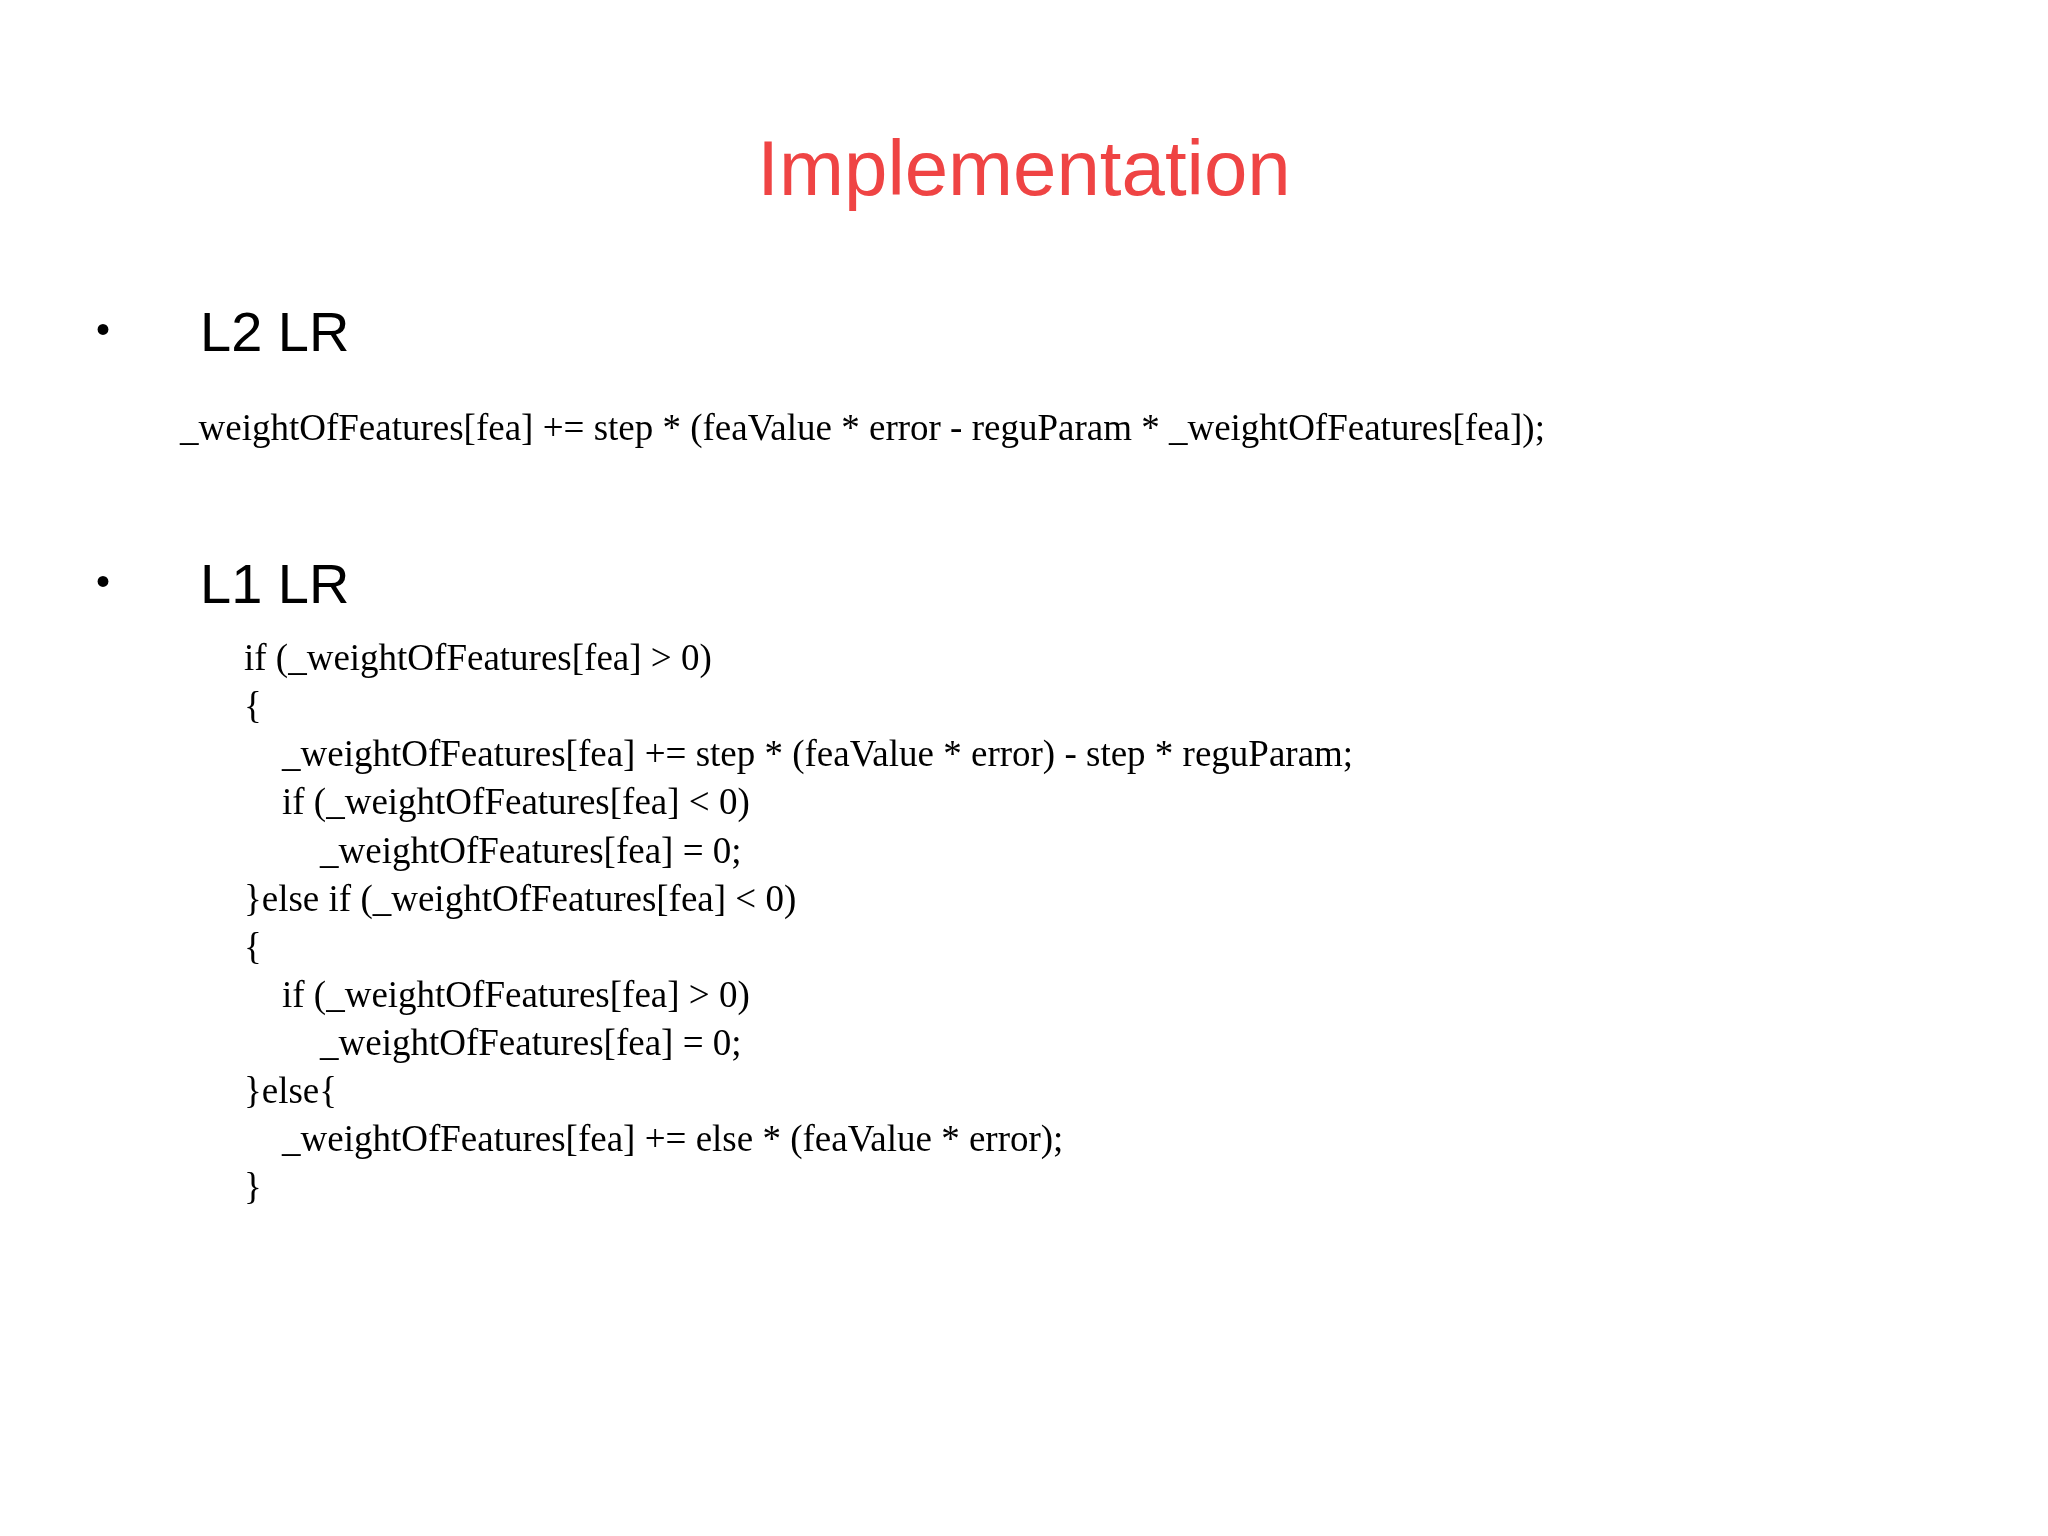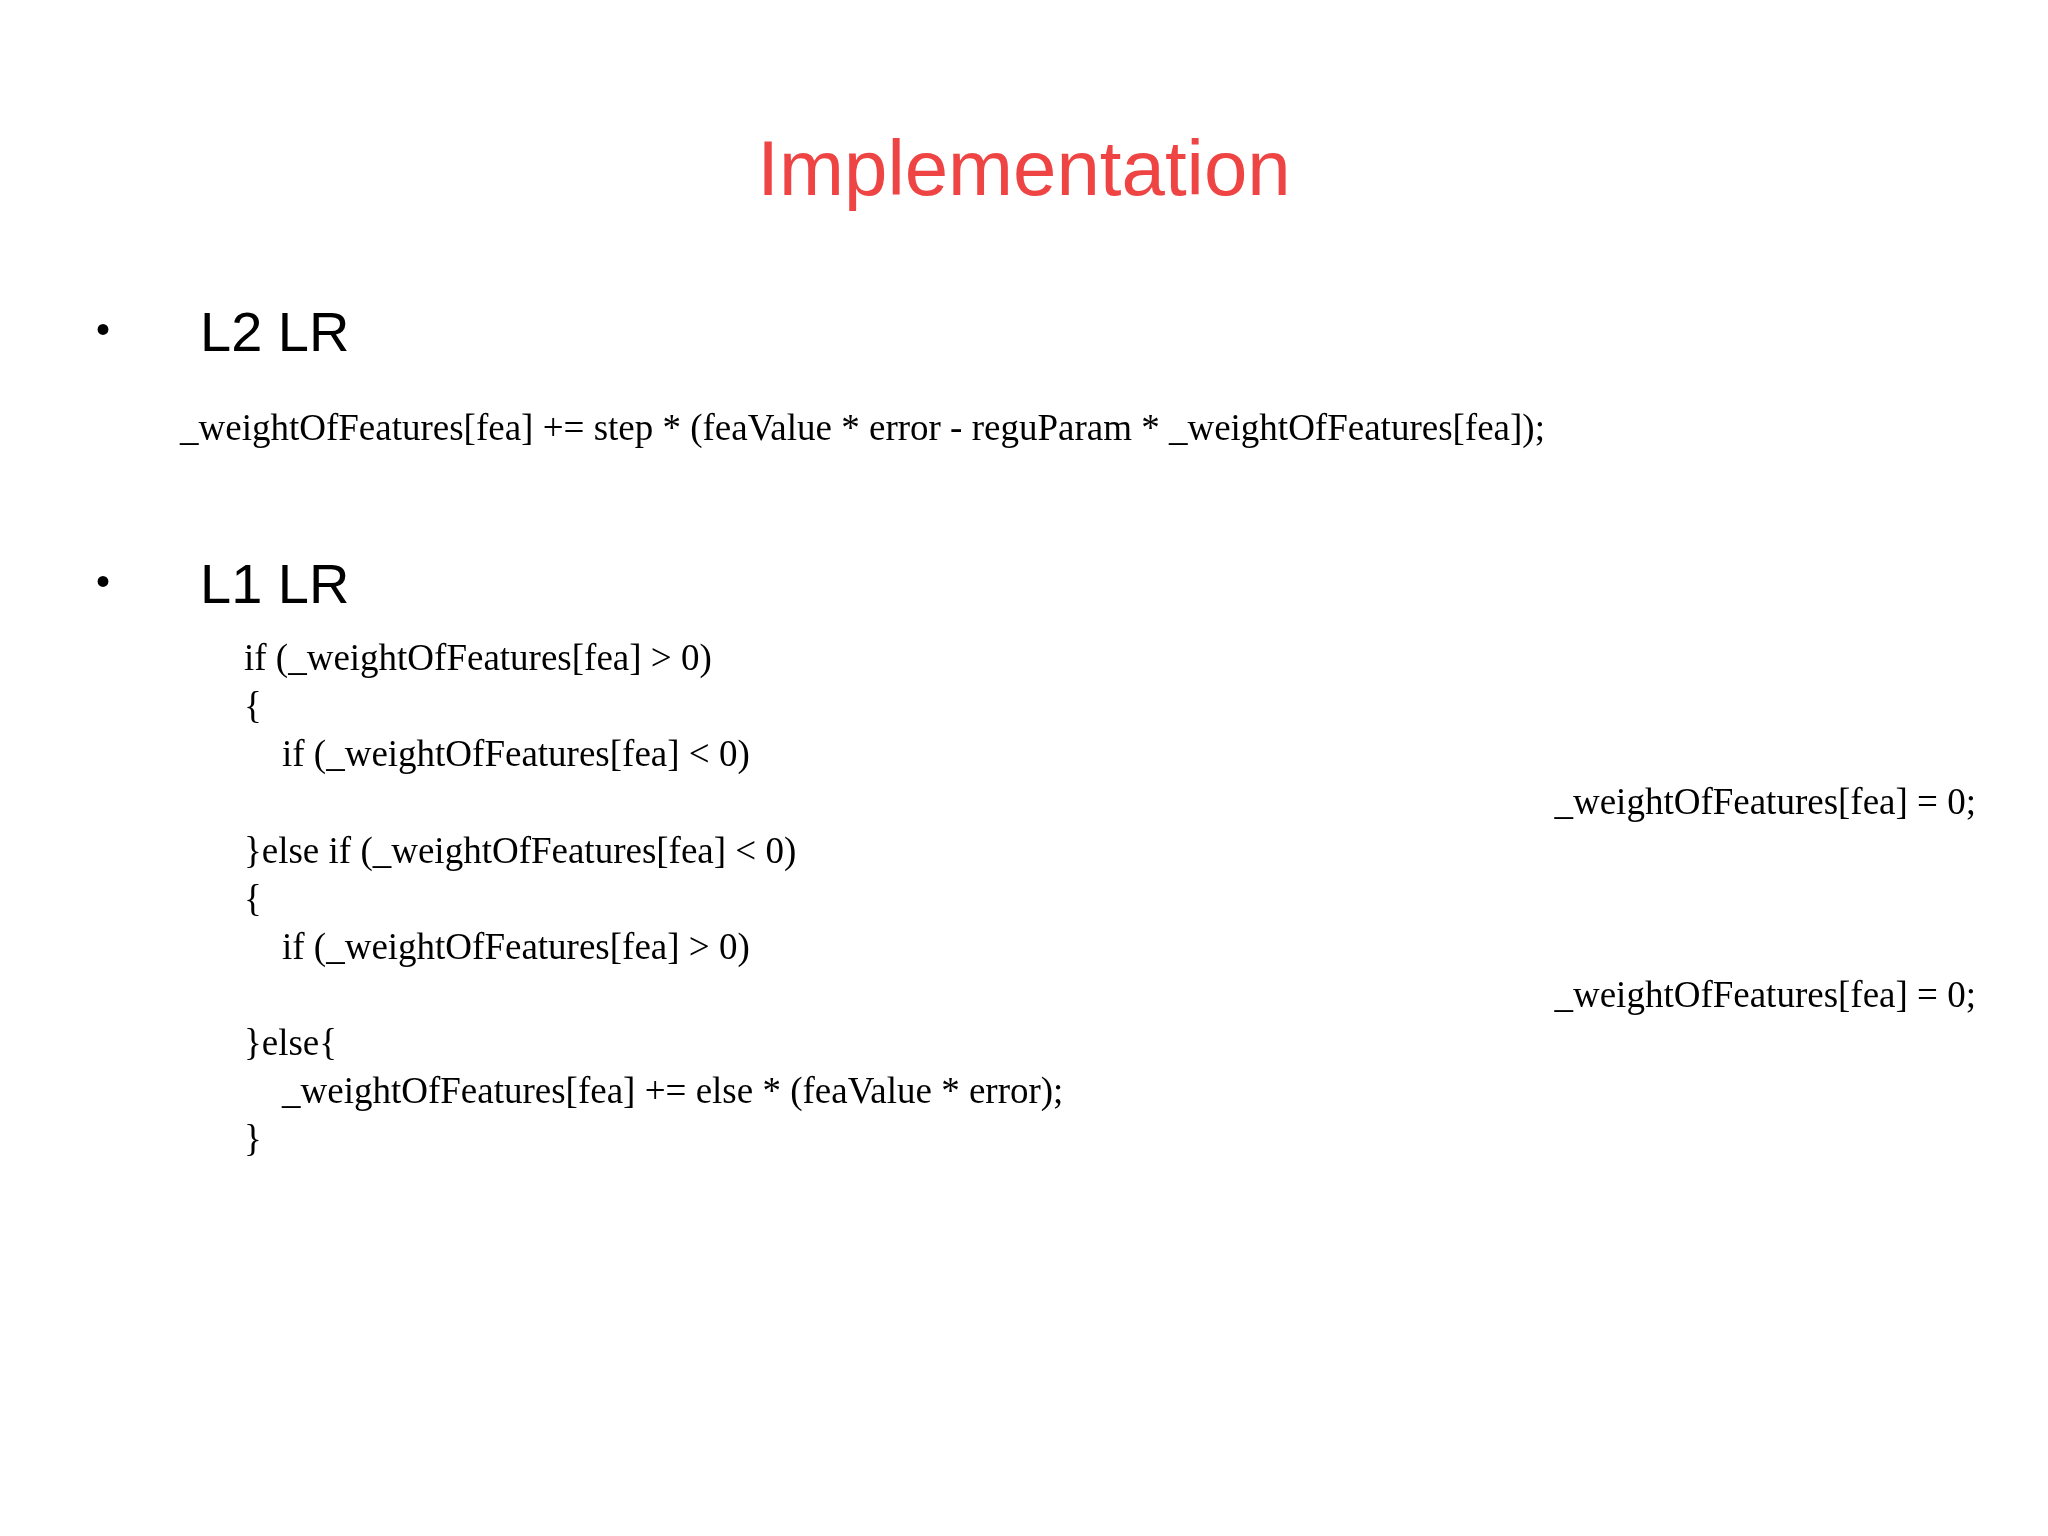--- a/index.html
+++ b/index.html
@@ -93,21 +93,21 @@
 
   .l1-code {
     margin-top: 18px;
     margin-left: 148px;
   }
   .l1-code .code-line { line-height: 1.30; }
 
   
   .ind-0 { padding-left: 0px; }
   .ind-1 { padding-left: 38px; }
-  .ind-2 { padding-left: 76px; text-align: right; }
+  .ind-2 { padding-left: 76px; }
 </style>
 </head>
 <body>
 
 <div class="slide">
 
   <div class="slide-title">Implementation</div>
 
   <div class="body-area">
 
@@ -121,20 +121,21 @@
     </div>
 
     <div class="bullet-row l1">
       <span class="bullet-glyph">•</span>
       <span class="bullet-label">L1 LR</span>
     </div>
 
     <div class="code-block l1-code">
       <div class="code-line ind-0">if (_weightOfFeatures[fea] &gt; 0)</div>
       <div class="code-line ind-0">{</div>
+      <div class="code-line ind-1">_weightOfFeatures[fea] += step * (feaValue * error) - step * reguParam;</div>
       <div class="code-line ind-1">if (_weightOfFeatures[fea] &lt; 0)</div>
       <div class="code-line ind-2">_weightOfFeatures[fea] = 0;</div>
       <div class="code-line ind-0">}else if (_weightOfFeatures[fea] &lt; 0)</div>
       <div class="code-line ind-0">{</div>
       <div class="code-line ind-1">if (_weightOfFeatures[fea] &gt; 0)</div>
       <div class="code-line ind-2">_weightOfFeatures[fea] = 0;</div>
       <div class="code-line ind-0">}else{</div>
       <div class="code-line ind-1">_weightOfFeatures[fea] += else * (feaValue * error);</div>
       <div class="code-line ind-0">}</div>
     </div>

